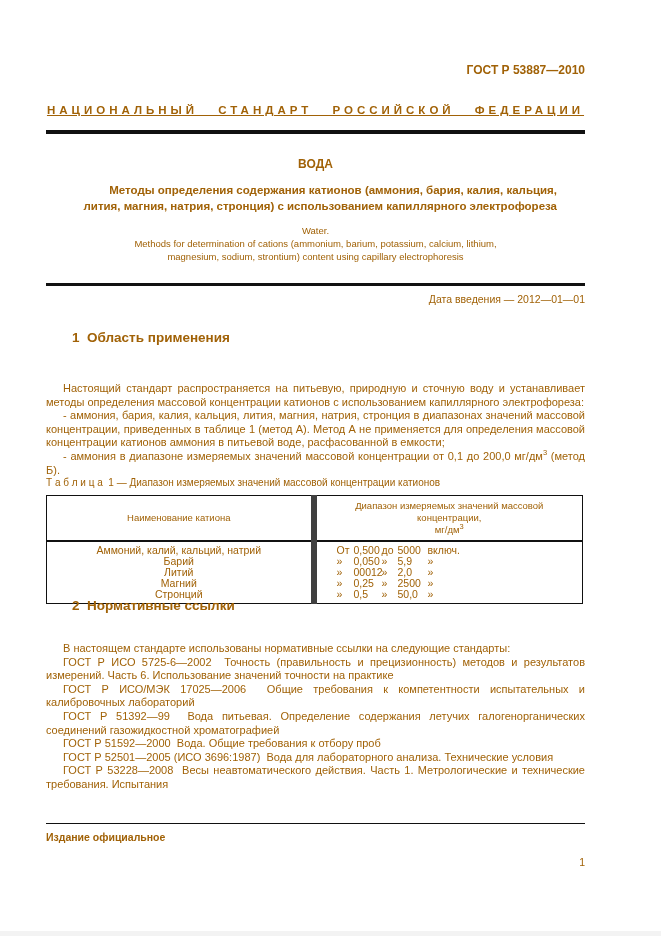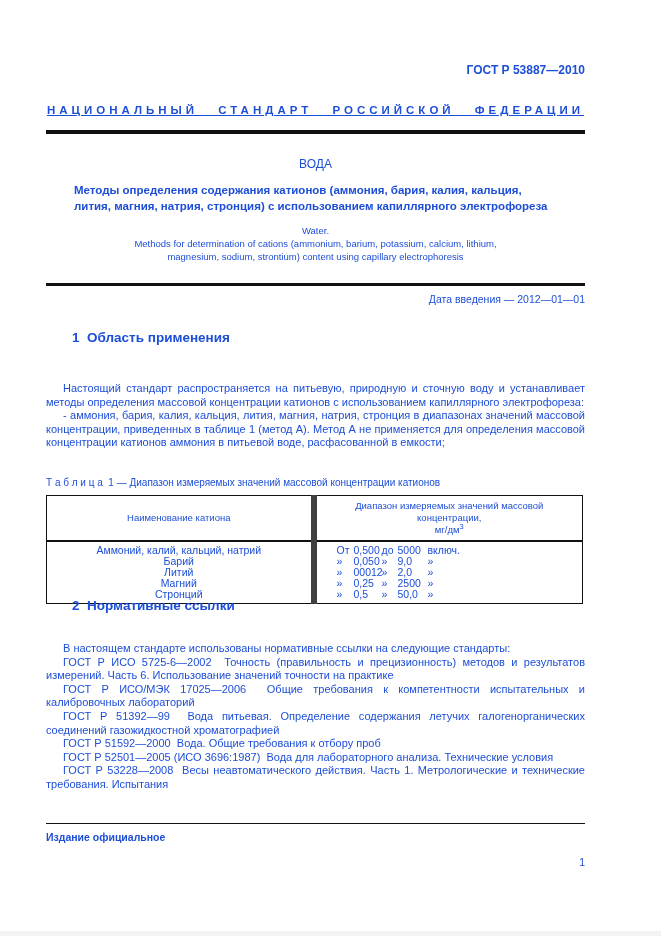--- a/index.html
+++ b/index.html
@@ -2,21 +2,21 @@
 <html><head>
 <meta charset="utf-8">
 <style>
   html, body { margin: 0; padding: 0; background: #ffffff; }
   .page {
     position: relative;
     width: 661px;
     height: 936px;
     background: #ffffff;
     font-family: "Liberation Sans", "DejaVu Sans", sans-serif;
-    color: #1d4ed8;
+    color: #a16207;
     overflow: hidden;
   }
   .abs { position: absolute; }
   .content-x { left: 46px; width: 539px; }
 
   .doc-number {
     top: 63px;
     text-align: right;
     font-weight: bold;
     font-size: 12px;
@@ -32,26 +32,26 @@
     text-decoration: underline;
   }
   .rule { background: #111111; }
   .rule-1 { top: 130px; height: 4px; }
   .rule-2 { top: 283px; height: 3px; }
   .rule-footer { top: 823px; height: 1px; }
 
   .title-ru-main {
     top: 157px;
     text-align: center;
-    font-weight: normal;
+    font-weight: bold;
     font-size: 12px;
   }
   .title-ru-sub {
     top: 183px;
-    text-align: left;
+    text-align: right;
     font-weight: bold;
     font-size: 11.5px;
     line-height: 15.5px;
     padding: 0 28px;
     box-sizing: border-box;
   }
   .title-en {
     top: 224px;
     text-align: center;
     font-size: 9.5px;
@@ -165,20 +165,21 @@
 
   <div class="abs content-x rule rule-2"></div>
 
   <div class="abs content-x date-line">Дата введения — 2012—01—01</div>
 
   <div class="abs content-x section-heading h1-pos">1  Область применения</div>
 
   <div class="abs content-x body-text para-block">
     <p>Настоящий стандарт распространяется на питьевую, природную и сточную воду и устанавливает методы определения массовой концентрации катионов с использованием капиллярного электрофореза:</p>
     <p>- аммония, бария, калия, кальция, лития, магния, натрия, стронция в диапазонах значений массовой концентрации, приведенных в таблице 1 (метод А). Метод А не применяется для определения массовой концентрации катионов аммония в питьевой воде, расфасованной в емкости;</p>
+    <p><span>- аммония в диапазоне измеряемых значений массовой концентрации от 0,1 до 200,0 мг/дм</span><sup>3</sup><span> (метод Б).</span></p>
   </div>
 
   <div class="abs content-x table-caption">
     <span class="cap-label">Т а б л и ц а  1 —</span><span> Диапазон измеряемых значений массовой концентрации катионов</span>
   </div>
 
   <table class="t1">
     <colgroup>
         <col style="width:267px">
         <col>
@@ -192,21 +193,21 @@
         </th>
       </tr>
     </thead>
     <tbody>
       <tr>
         <td class="c1">Аммоний, калий, кальций, натрий</td>
         <td class="c2"><span class="rw rw-a">От</span><span class="rw rw-b">0,500</span><span class="rw rw-c">до</span><span class="rw rw-d">5000</span><span class="rw">включ.</span></td>
       </tr>
       <tr>
         <td class="c1">Барий</td>
-        <td class="c2"><span class="rw rw-a">»</span><span class="rw rw-b">0,050</span><span class="rw rw-c">»</span><span class="rw rw-d">9,0</span><span class="rw">»</span></td>
+        <td class="c2"><span class="rw rw-a">»</span><span class="rw rw-b">0,050</span><span class="rw rw-c">»</span><span class="rw rw-d">5,9</span><span class="rw">»</span></td>
       </tr>
       <tr>
         <td class="c1">Литий</td>
         <td class="c2"><span class="rw rw-a">»</span><span class="rw rw-b">00012</span><span class="rw rw-c">»</span><span class="rw rw-d">2,0</span><span class="rw">»</span></td>
       </tr>
       <tr>
         <td class="c1">Магний</td>
         <td class="c2"><span class="rw rw-a">»</span><span class="rw rw-b">0,25</span><span class="rw rw-c">»</span><span class="rw rw-d">2500</span><span class="rw">»</span></td>
       </tr>
       <tr>

